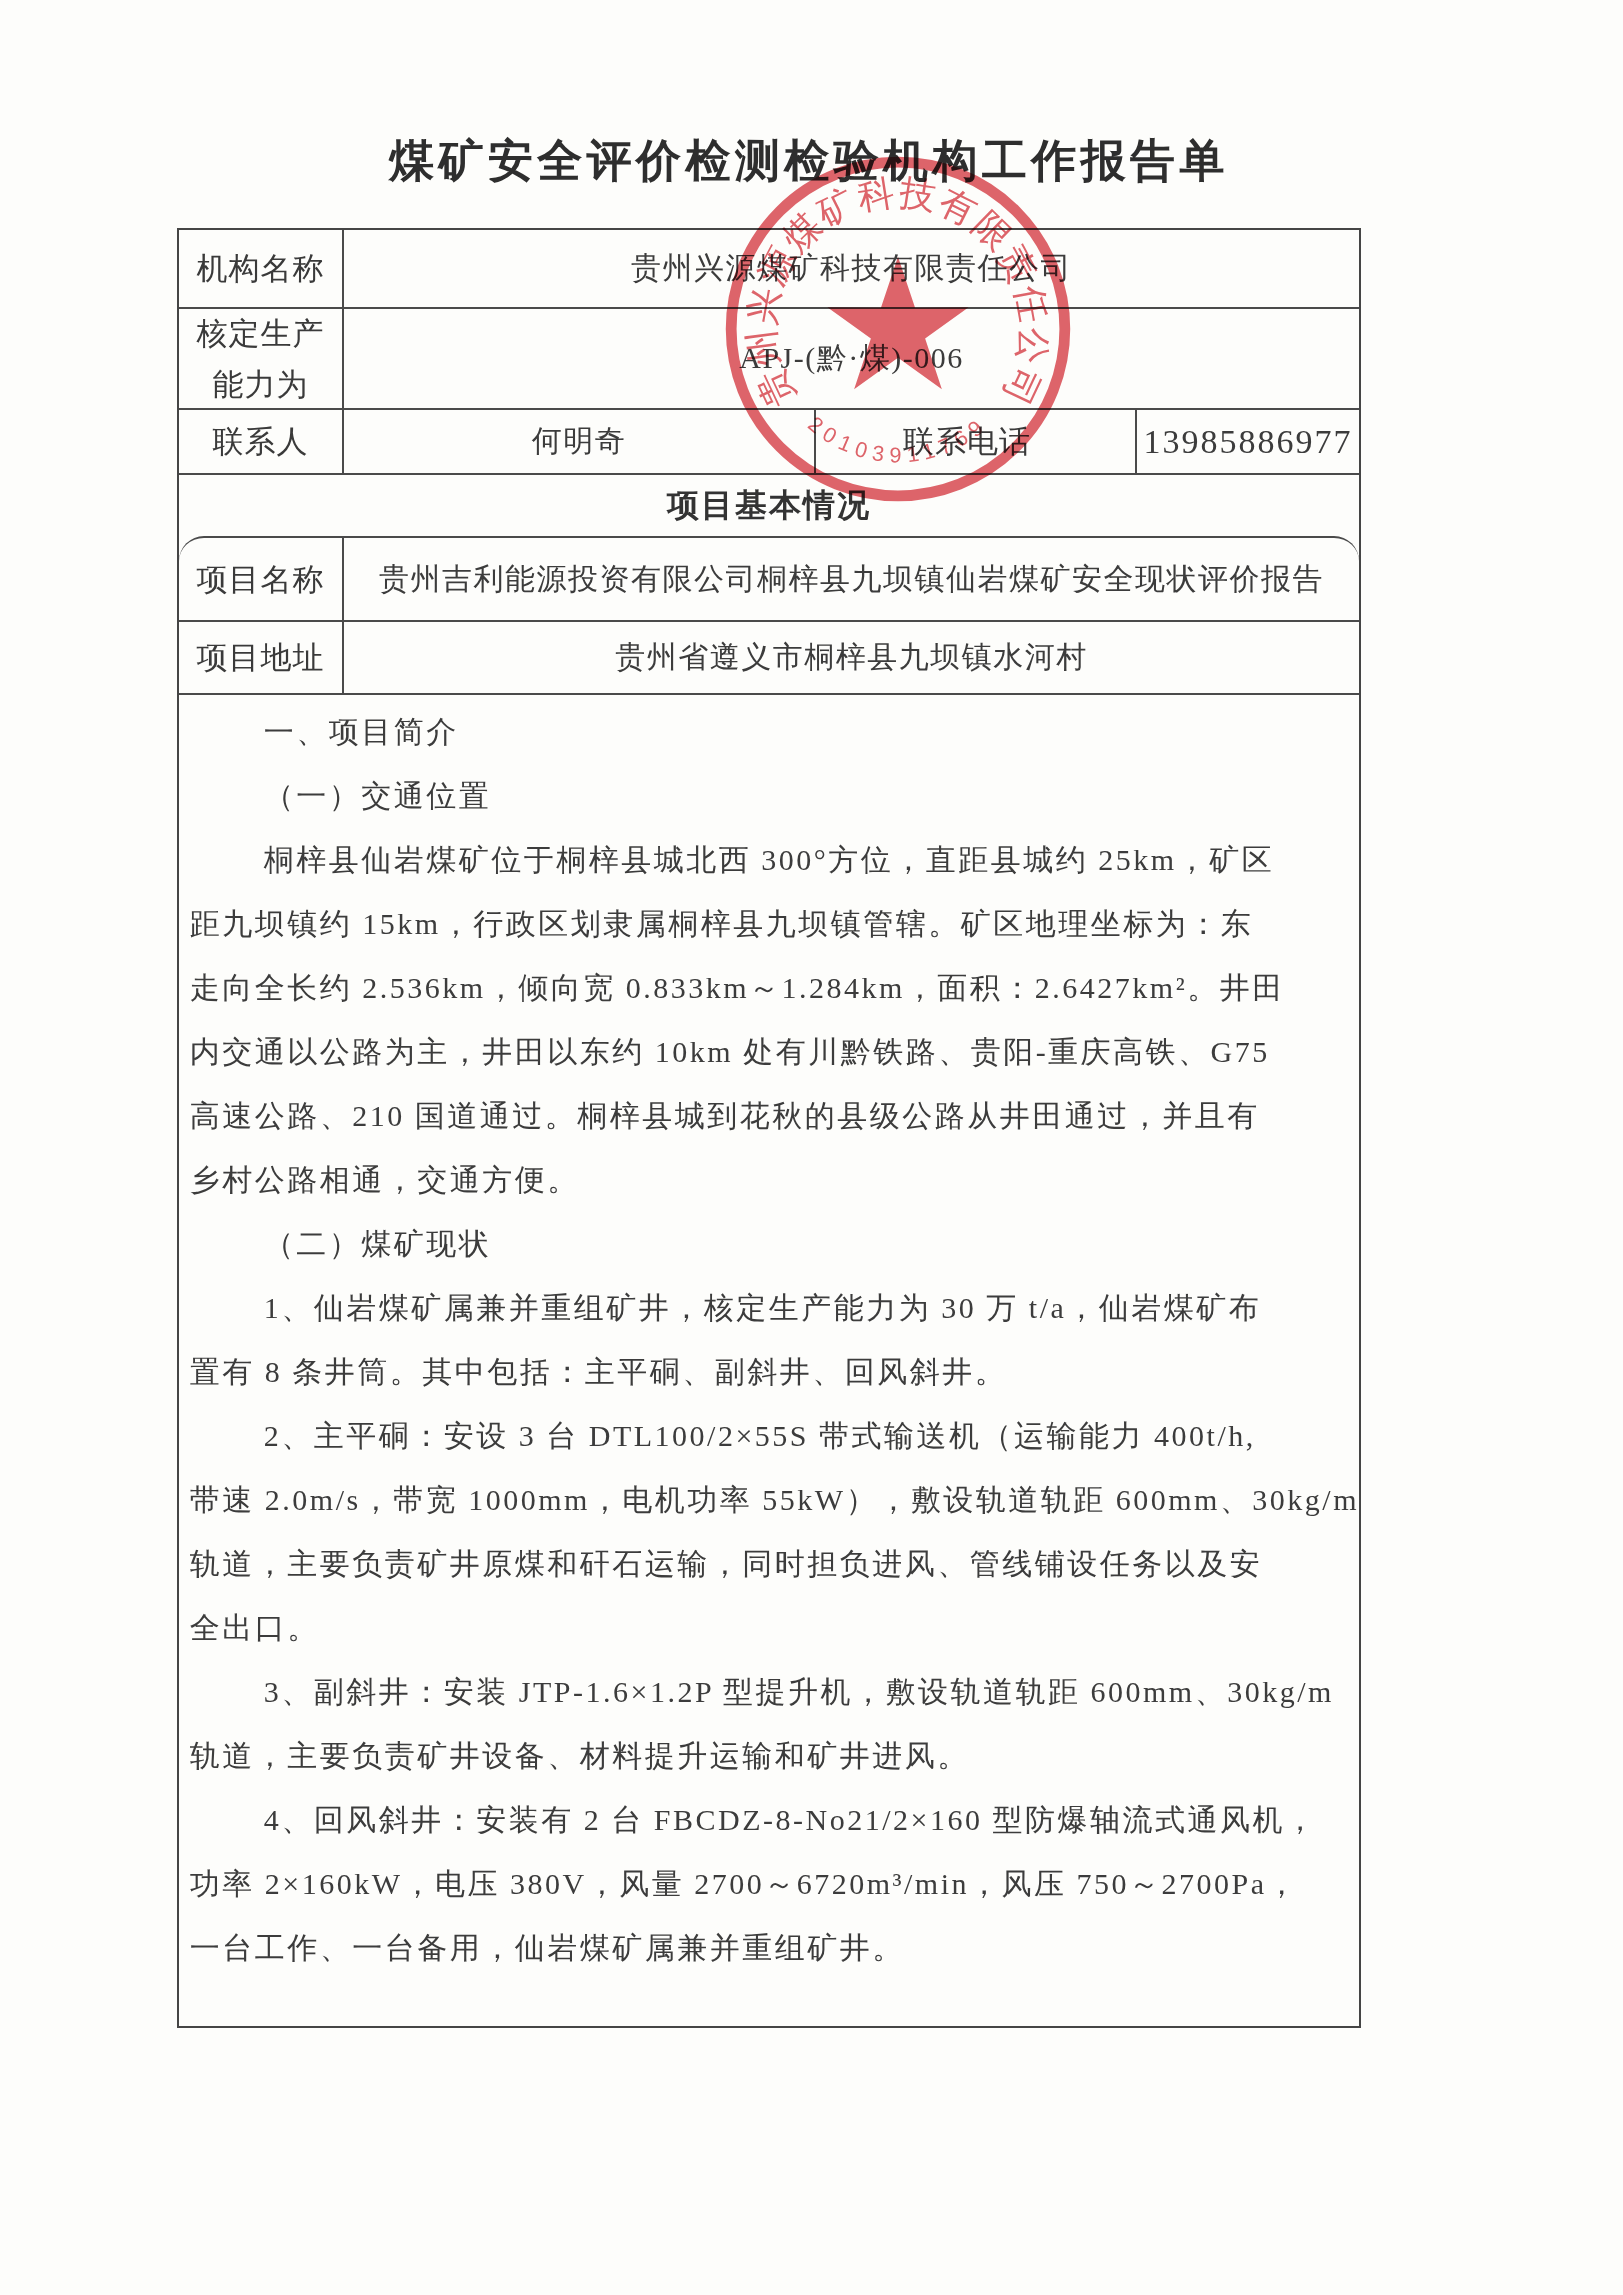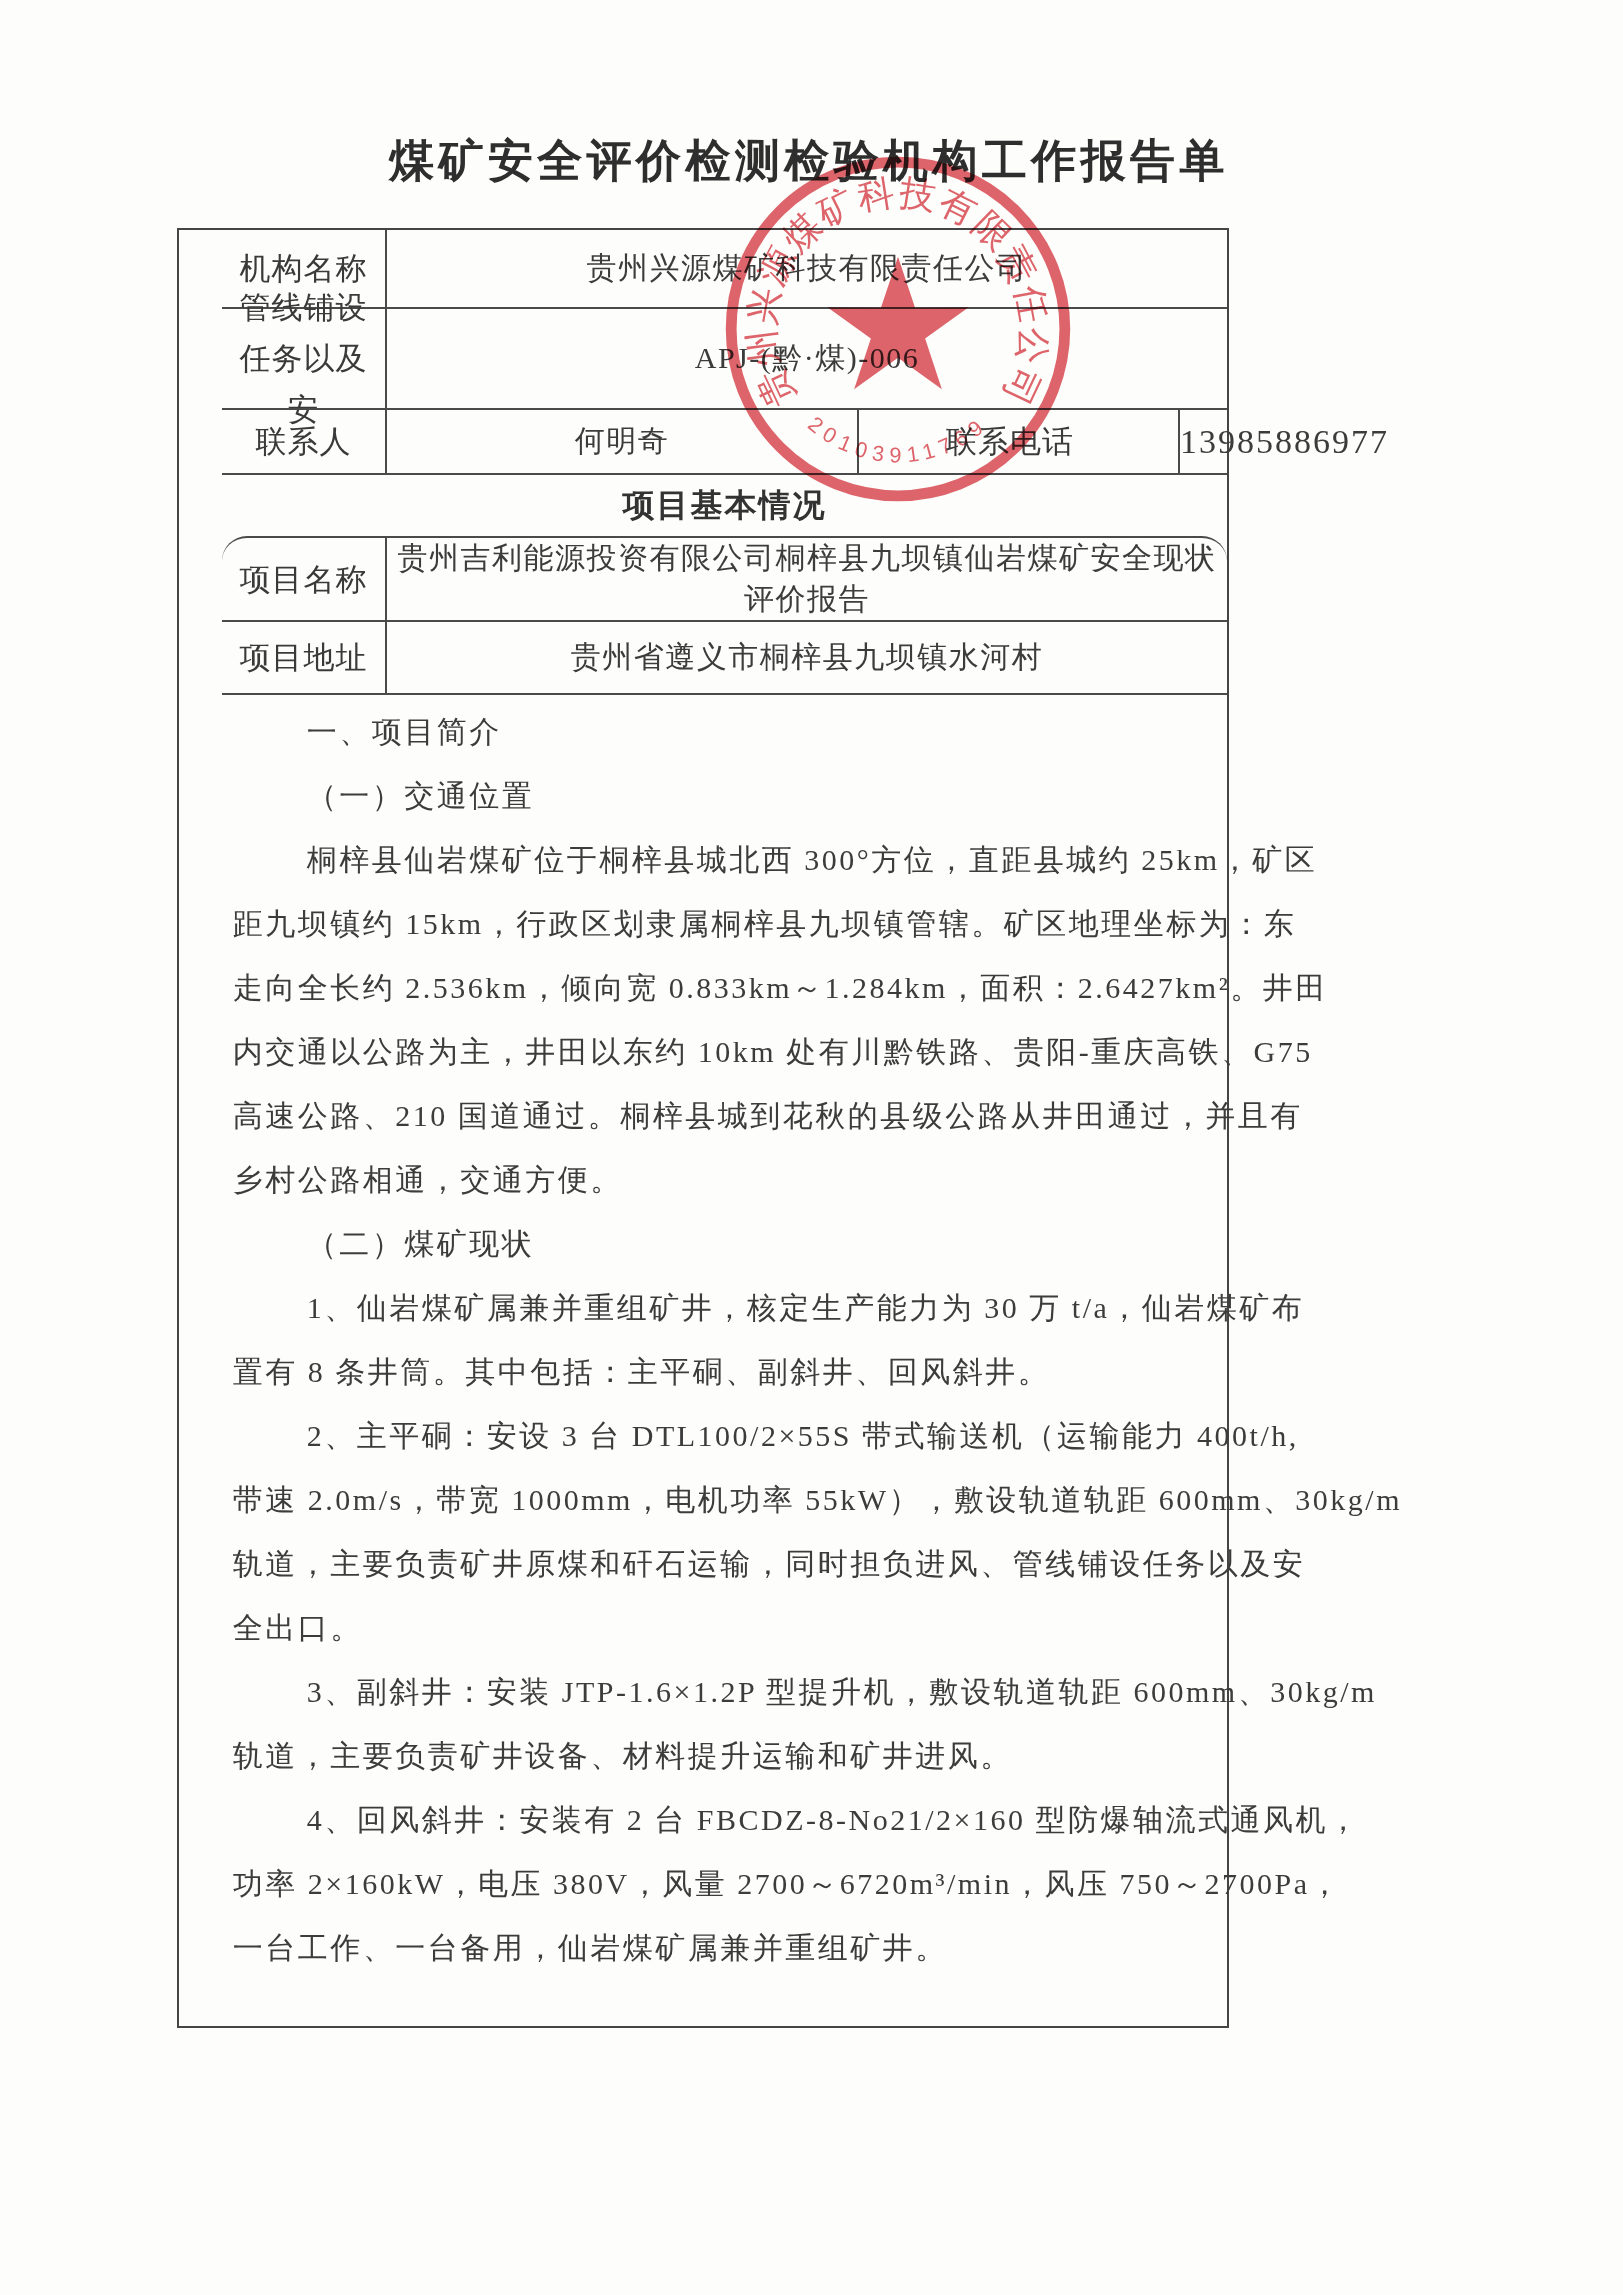--- a/index.html
+++ b/index.html
@@ -22,27 +22,26 @@
     font-weight: bold;
     font-size: 45px;
     letter-spacing: 4.4px;
     color: #2e2e2e;
   }
 
   
   .doc-table {
     position: absolute;
     left: 177px; top: 228px;
-    width: 1052px; height: 1800px;
+    width: 1184px; height: 1800px;
     border: 2.9px solid #454545;
     box-sizing: border-box;
     display: flex;
     flex-direction: column;
     background: transparent;
-    padding-left: 43px;
   }
   .row { display: flex; box-sizing: border-box; border-top: 2.5px solid #4a4a4a; }
   .row:first-child { border-top: none; }
   .cell {
     box-sizing: border-box;
     display: flex; align-items: center; justify-content: center;
     border-left: 2.5px solid #4a4a4a;
     text-align: center;
   }
   .cell:first-child { border-left: none; }
@@ -120,21 +119,21 @@
       <div class="cell label-col">
         <span class="label-text">机构名称</span>
       </div>
       <div class="cell value-col">
         <span class="value-text">贵州兴源煤矿科技有限责任公司</span>
       </div>
     </div>
 
     <div class="row r2">
       <div class="cell label-col">
-        <span class="label-text">管线铺设任务以及安</span>
+        <span class="label-text">核定生产能力为</span>
       </div>
       <div class="cell value-col">
         <span class="value-text">APJ-(黔·煤)-006</span>
       </div>
     </div>
 
     <div class="row r3">
       <div class="cell label-col">
         <span class="label-text">联系人</span>
       </div>

